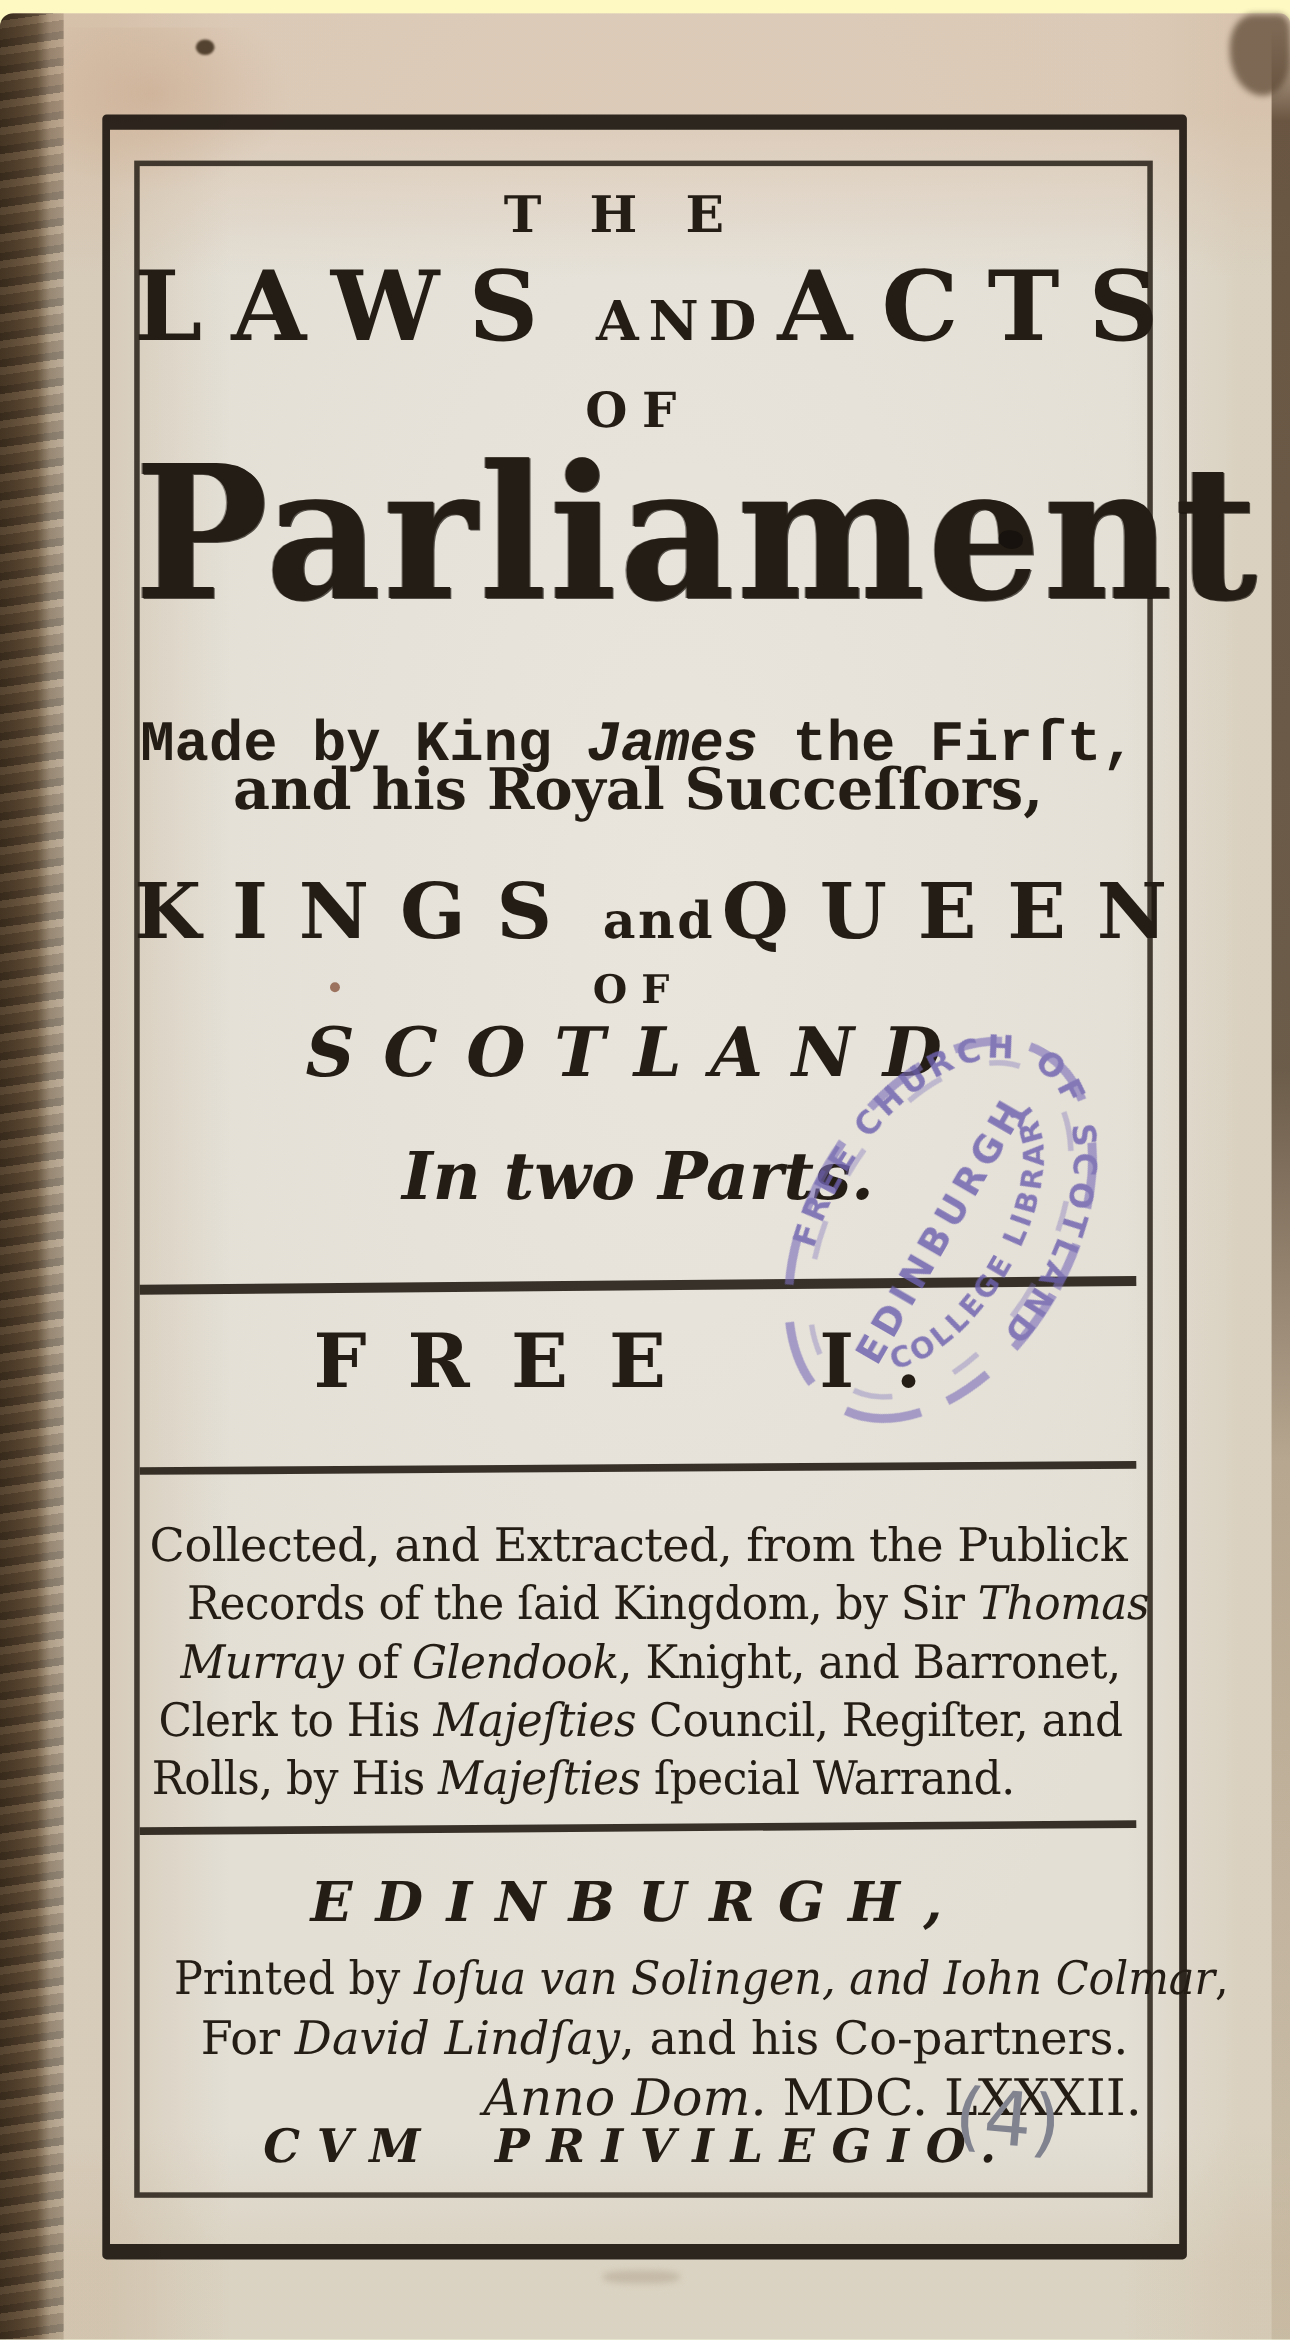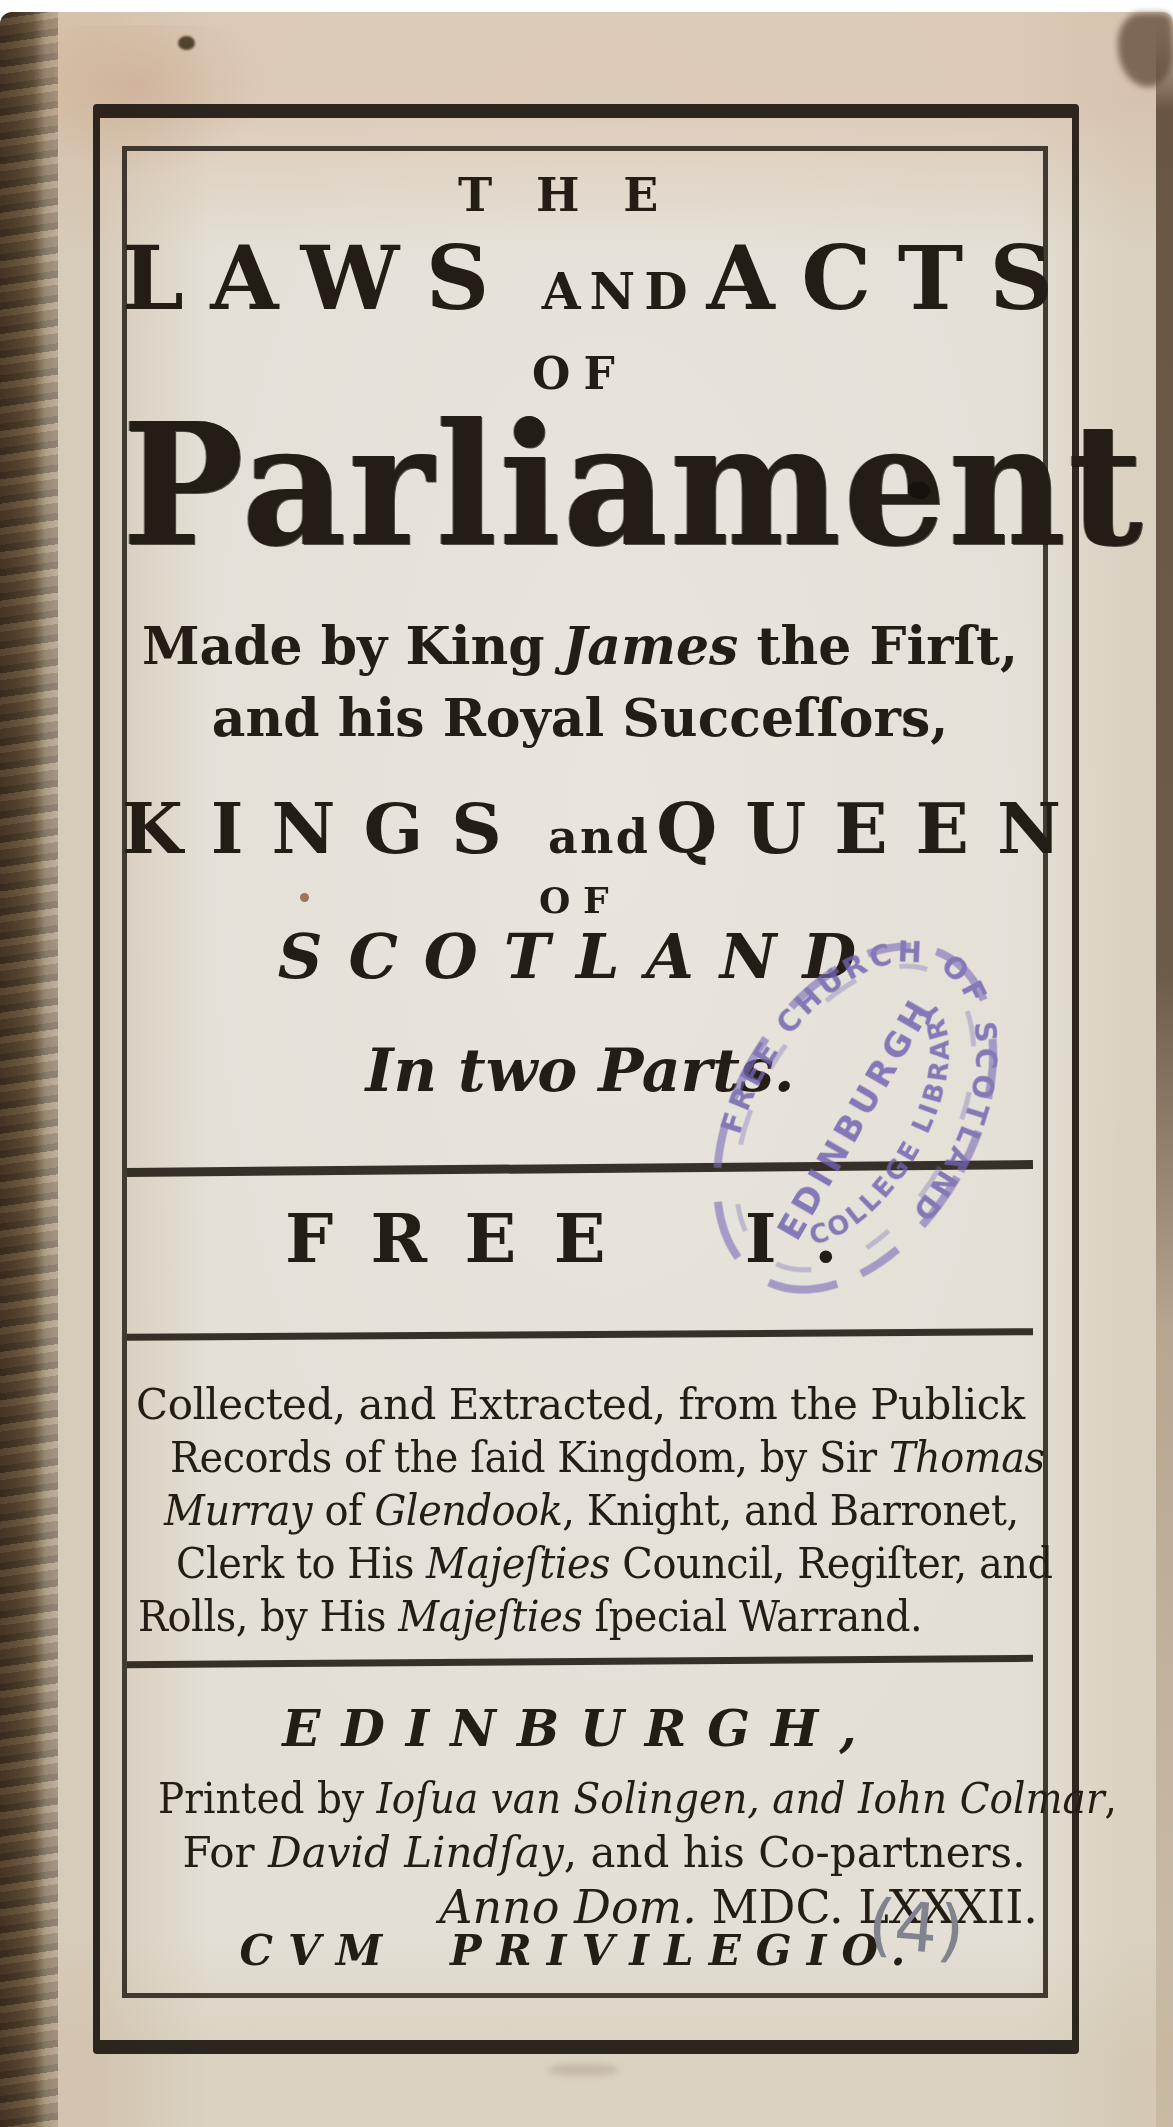--- a/index.html
+++ b/index.html
@@ -1,17 +1,17 @@
 <!DOCTYPE html>
 <html><head>
 <meta charset="utf-8">
 <style>
   html,body { margin:0; padding:0; background:#d8dfe5; }
   .scene { position:relative; width:1173px; height:2127px; overflow:hidden;
-           background:#ffffff; font-family:"DejaVu Serif","Liberation Serif",serif; }
+           background:#fef9c3; font-family:"DejaVu Serif","Liberation Serif",serif; }
 
   
   .paper { position:absolute; left:0; top:12px; width:1173px; height:2115px;
     border-radius:14px 10px 0 0;
     background:
       linear-gradient(to bottom, rgba(213,184,158,.55) 0 90px, rgba(213,184,158,0) 240px),
       linear-gradient(to right, rgba(198,176,148,.42) 0 95px, rgba(198,176,148,0) 210px),
       linear-gradient(to left, rgba(203,186,158,.38) 0 45px, rgba(203,186,158,0) 150px),
       linear-gradient(to top, rgba(200,184,154,.32) 0 70px, rgba(200,184,154,0) 190px),
       radial-gradient(ellipse at 52% 38%, #e9e5dd 0%, rgba(233,229,221,0) 62%),
@@ -97,21 +97,21 @@
   <div class="line t-the">THE</div>
 
   <div class="line t-lawsacts">
     <span>LAWS</span><span class="small-and">AND</span><span>ACTS</span>
   </div>
 
   <div class="line t-of1">OF</div>
 
   <div class="line t-parl">Parliament</div>
 
-  <div class="line t-byline" style="top:620px;">
+  <div class="line t-byline" style="top:652px;font-family:Liberation Mono, monospace;">
     <span>Made by King </span><span class="it">James</span><span> the Firſt,</span>
   </div>
   <div class="line t-byline" style="top:692px;">and his Royal Succeſſors,</div>
 
   <div class="line t-royal">
     <span>KINGS</span><span class="small-and">and</span><span>QUEEN</span>
   </div>
   <div class="line t-of2">OF</div>
   <div class="line t-scotland">SCOTLAND</div>
   <div class="line t-parts">In two Parts.</div>
@@ -120,21 +120,21 @@
   <div class="line t-part-label">FREE I.</div>
   <div class="rule" style="top:1331px; height:7px; transform:rotate(-0.35deg);"></div>
 
   <div class="line t-coll" style="top:1384px; padding-left:14px;">Collected, and Extracted, from the Publick</div>
   <div class="line t-coll" style="top:1437px; padding-left:48px;">
     <span class="sqzL"><span>Records of the ſaid Kingdom, by Sir </span><span class="it">Thomas</span></span>
   </div>
   <div class="line t-coll" style="top:1490px; padding-left:42px;">
     <span class="sqzL"><span class="it">Murray</span><span> of </span><span class="it">Glendook</span><span>, Knight, and Barronet,</span></span>
   </div>
-  <div class="line t-coll" style="top:1543px; padding-left:54px;">
+  <div class="line t-coll" style="top:1543px; padding-left:22px;">
     <span class="sqzL"><span>Clerk to His </span><span class="it">Majeſties</span><span> Council, Regiſter, and</span></span>
   </div>
   <div class="line t-coll" style="top:1596px; padding-left:16px;">
     <span class="sqzL"><span>Rolls, by His </span><span class="it">Majeſties</span><span> ſpecial Warrand.</span></span>
   </div>
 
   <div class="rule" style="top:1658px; height:7px; transform:rotate(-0.4deg);"></div>
 
   <div class="line t-city">EDINBURGH,</div>
   <div class="line t-imp" style="top:1778px;">

